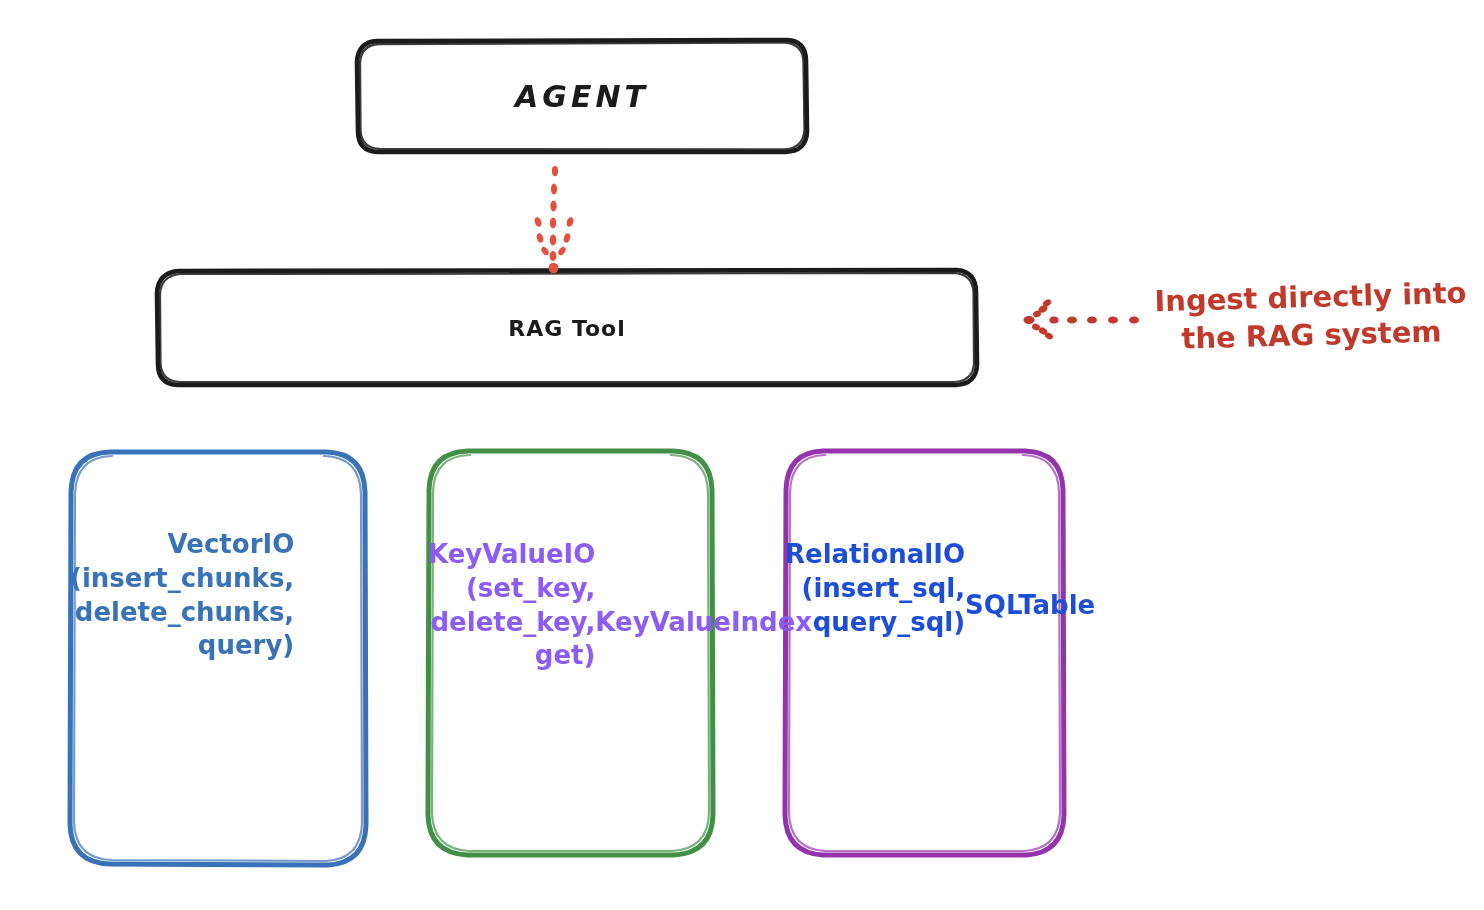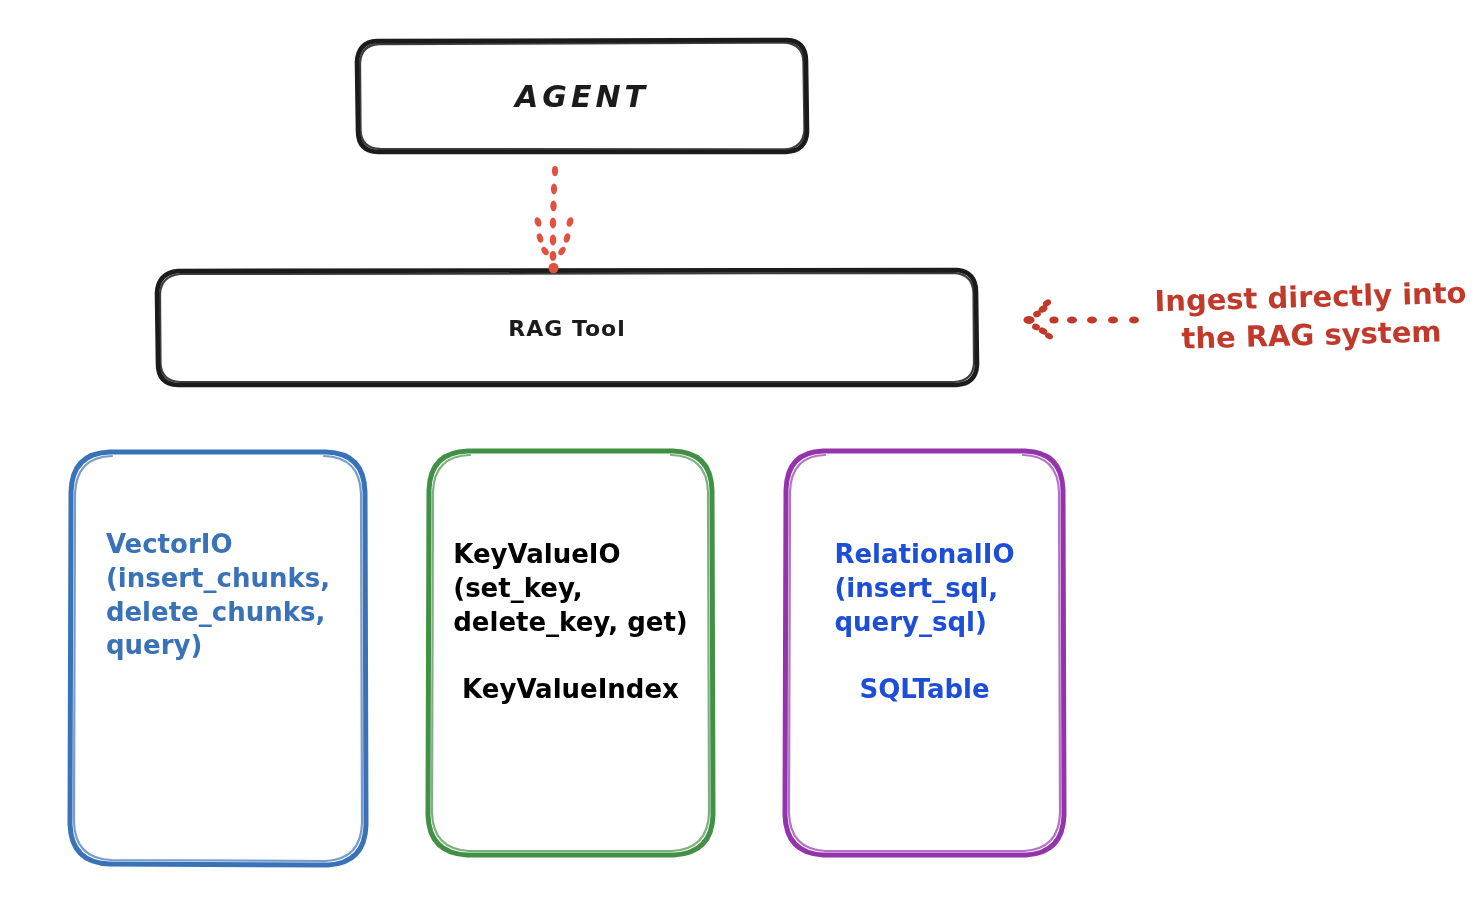--- a/index.html
+++ b/index.html
@@ -20,21 +20,21 @@
     width: 1484px;
     height: 910px;
   }
   .node {
     position: absolute;
     box-sizing: border-box;
     display: flex;
     flex-direction: column;
     align-items: center;
     justify-content: center;
-    text-align: left;
+    text-align: right;
     background: transparent;
   }
 
   
   #agent-box {
     left: 357px; top: 40px;
     width: 450px; height: 113px;
   }
   #rag-box {
     left: 157px; top: 270px;
@@ -59,29 +59,29 @@
     position: relative;
     z-index: 3;
     line-height: 1.30;
     font-weight: 600;
     font-size: 26px;
     white-space: pre-line;
   }
   .leaf-text.secondary { margin-top: 34px; }
 
   #vector-box .leaf-text   { color: #3a72b8; }
-  #keyvalue-box .leaf-text { color: #000000; }
+  #keyvalue-box .leaf-text { color: #8b5cf6; }
   #relational-box .leaf-text { color: #1d4ed8; }
 
   .leaf-inner {
     position: absolute;
     left: 0; right: 0;
     top: 78px;
     display: flex;
-    flex-direction: column;
+    flex-direction: row;
     align-items: center;
   }
   #keyvalue-box .leaf-inner { top: 88px; }
   #relational-box .leaf-inner { top: 88px; }
 
   
   #annotation-text {
     position: absolute;
     left: 1146px;
     top: 278px;

